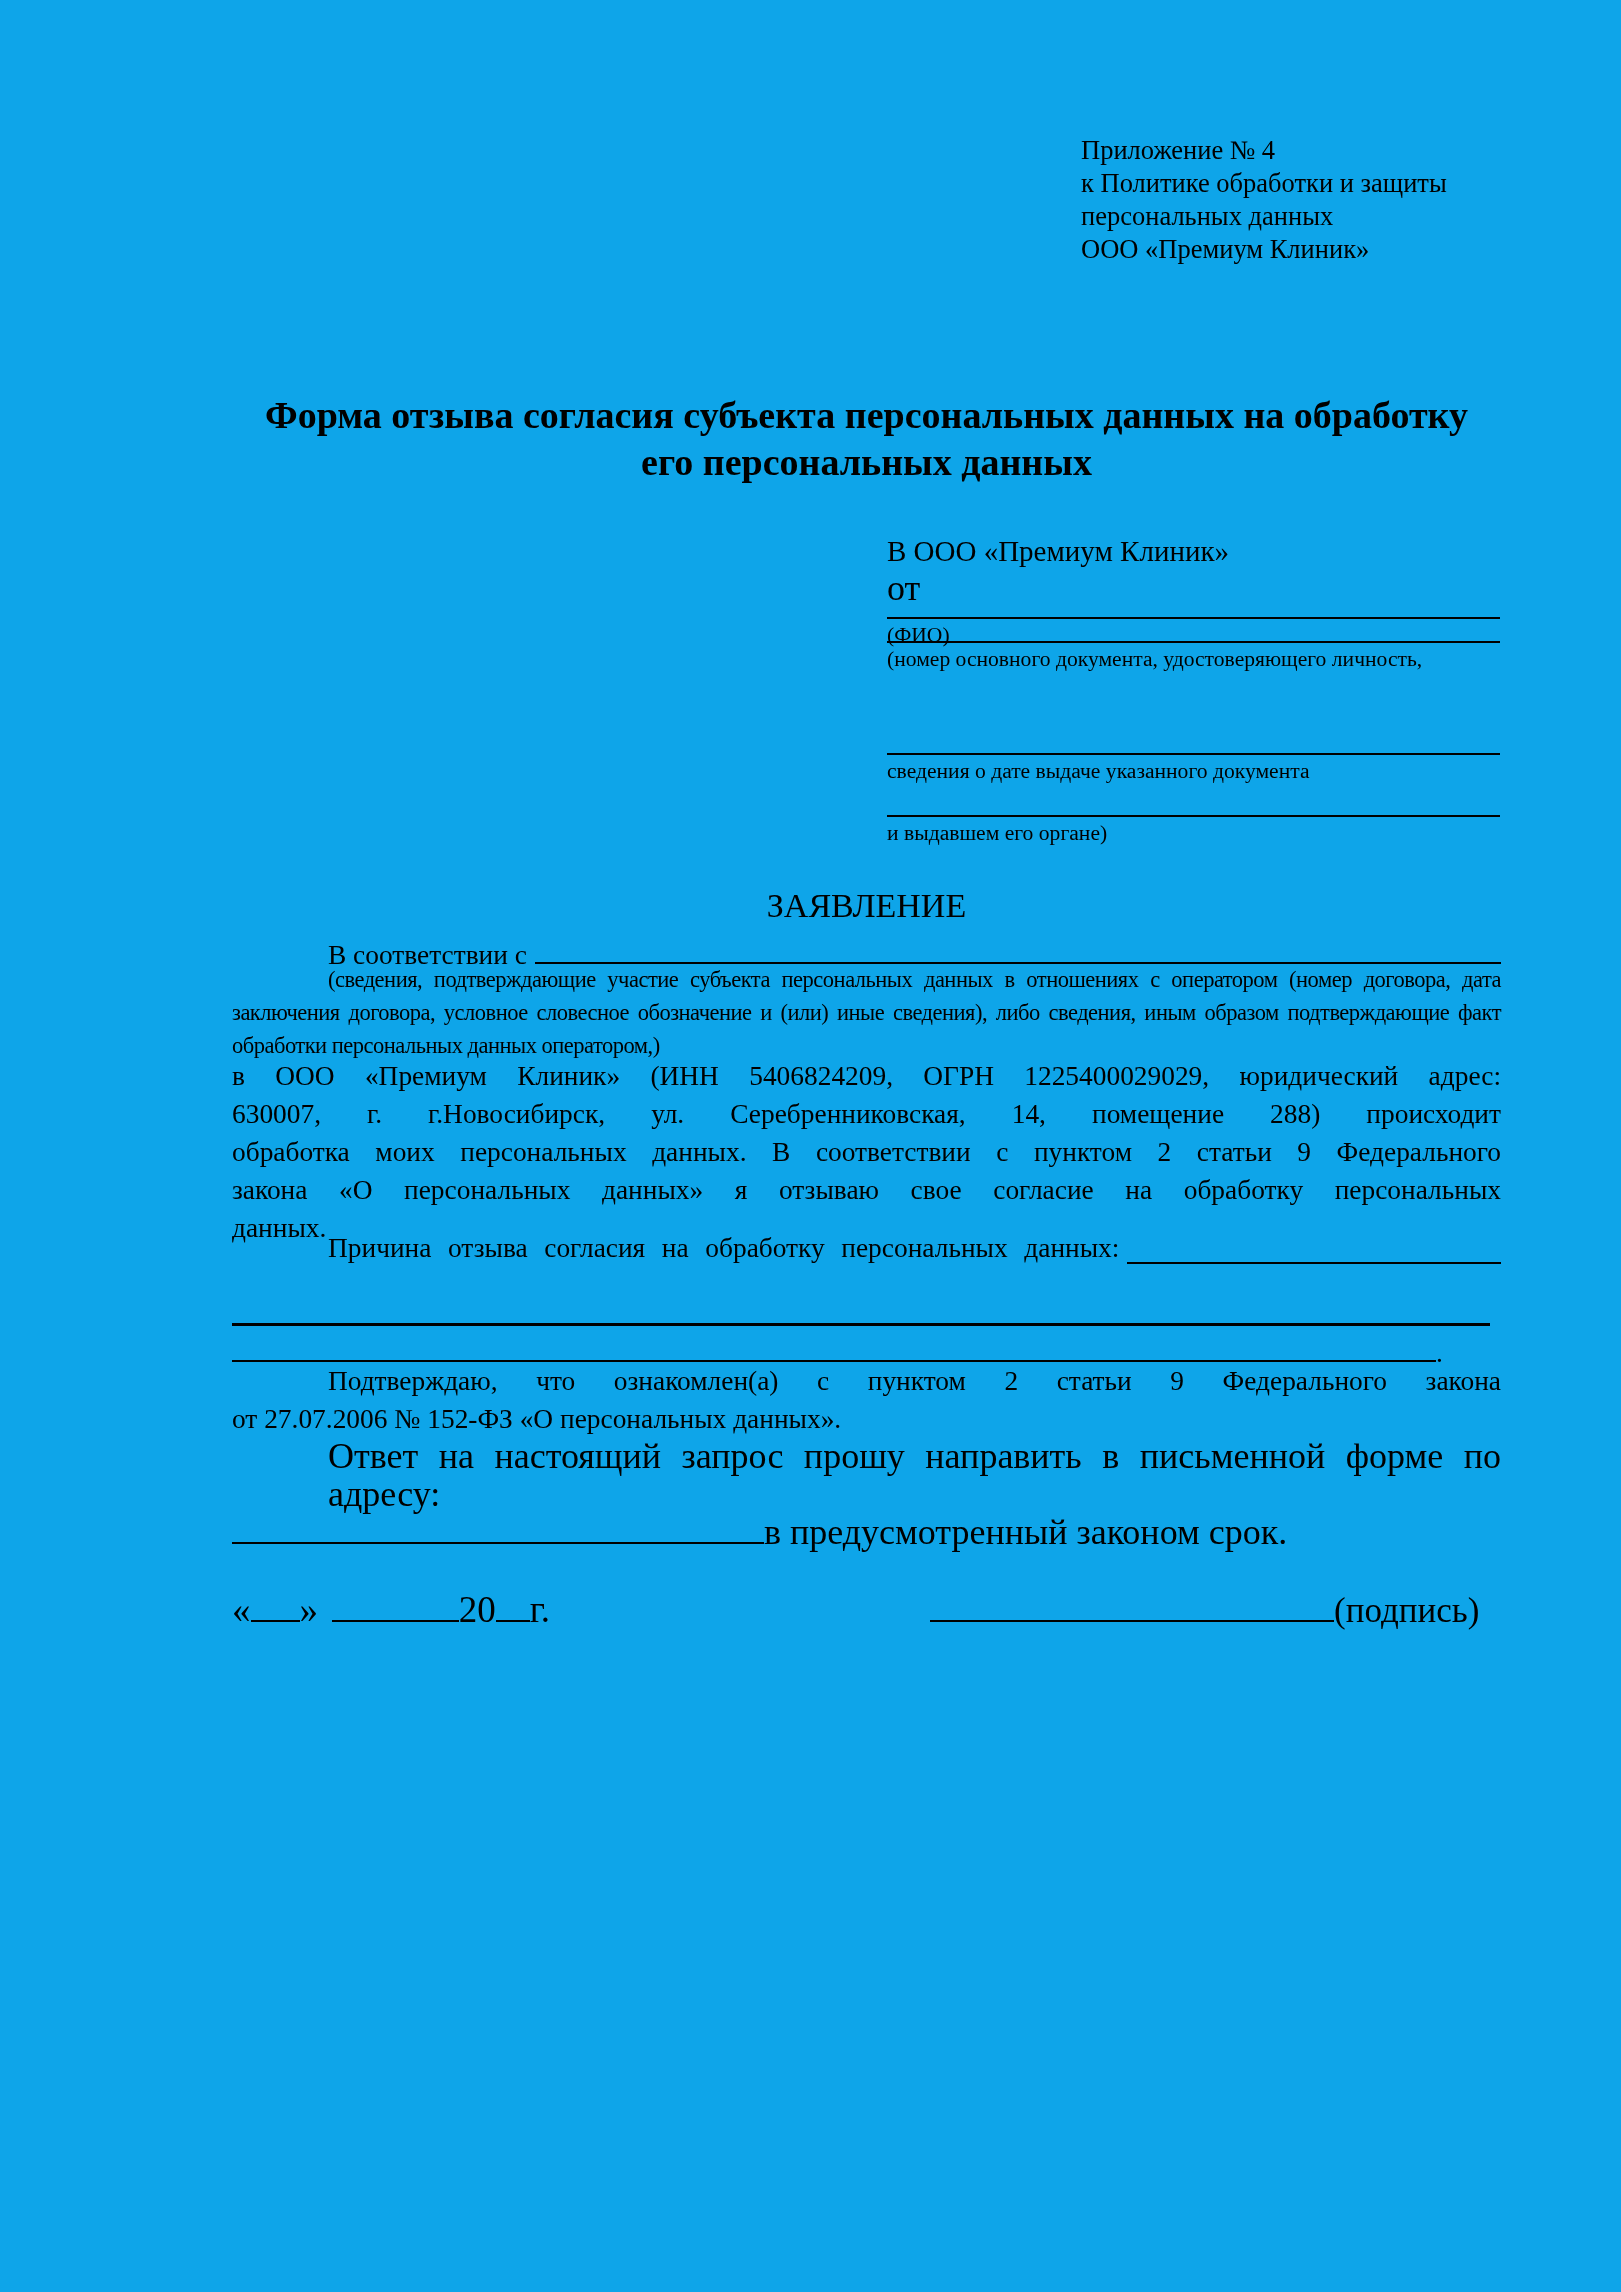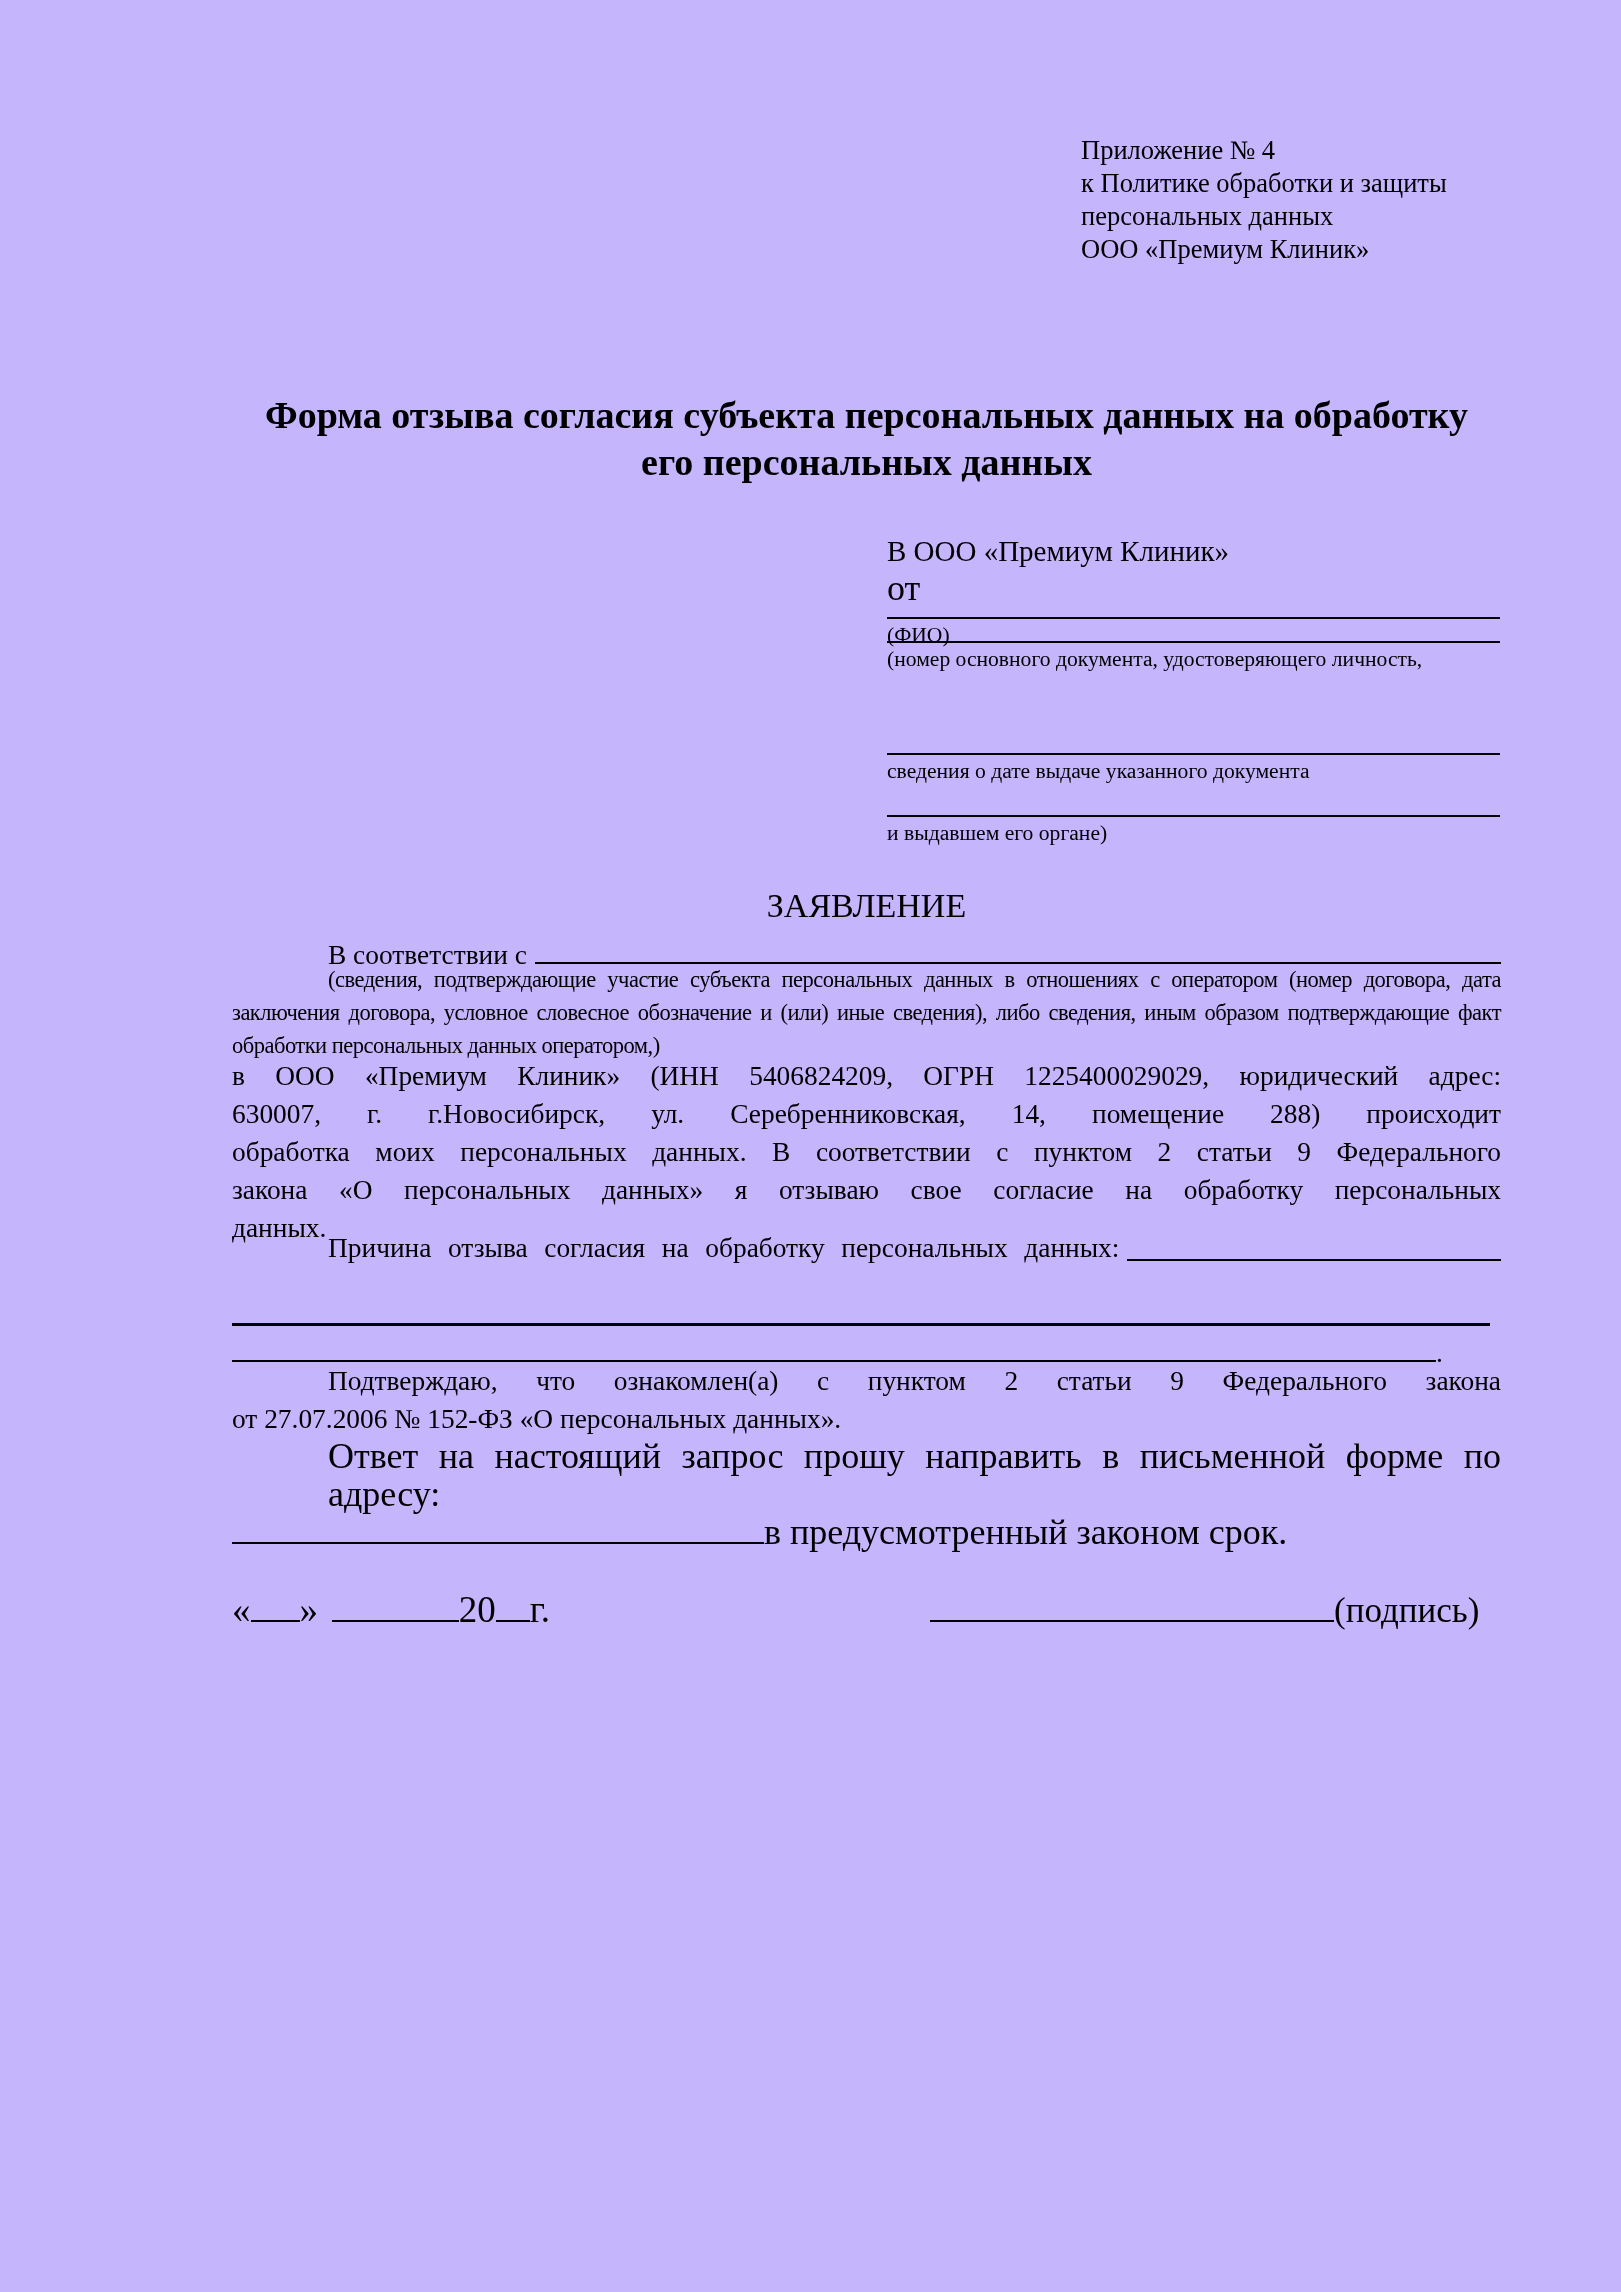--- a/index.html
+++ b/index.html
@@ -1,21 +1,21 @@
 <!DOCTYPE html>
 <html lang="ru"><head>
 <meta charset="utf-8">
 <style>
   html, body { margin: 0; padding: 0; background: #e8e8e8; }
   .page {
     position: relative;
     width: 1621px;
     height: 2293px;
     margin: 0 auto;
-    background: #c4b5fd;
+    background: #0ea5e9;
     font-family: "Liberation Serif", "DejaVu Serif", serif;
     color: #000;
     overflow: hidden;
   }
   
   .appendix {
     position: absolute; left: 1081px; top: 134px;
     font-size: 26.5px; line-height: 33px; text-align: left;
   }
   
@@ -63,21 +63,21 @@
   }
   .small-print .jl { text-align: justify; text-align-last: justify; }
   .small-print .first { padding-left: 96px; }
   .body-par {
     position: absolute; left: 232px; top: 1057px; width: 1269px;
     font-size: 27.4px; line-height: 38px;
   }
   .body-par .jl { text-align: justify; text-align-last: justify; }
   .reason-row {
     position: absolute; left: 232px; top: 1230px; width: 1269px;
-    display: flex; align-items: flex-start;
+    display: flex; align-items: center;
     font-size: 27.4px; line-height: 37px;
   }
   .reason-row .label { margin-left: 96px; white-space: nowrap; word-spacing: 9.8px; }
   .hline1 {
     position: absolute; left: 232px; top: 1323px; width: 1258px; height: 2.9px;
     background: #000;
   }
   .hline2-row {
     position: absolute; left: 232px; top: 1331px; width: 1269px;
     display: flex; align-items: baseline;

